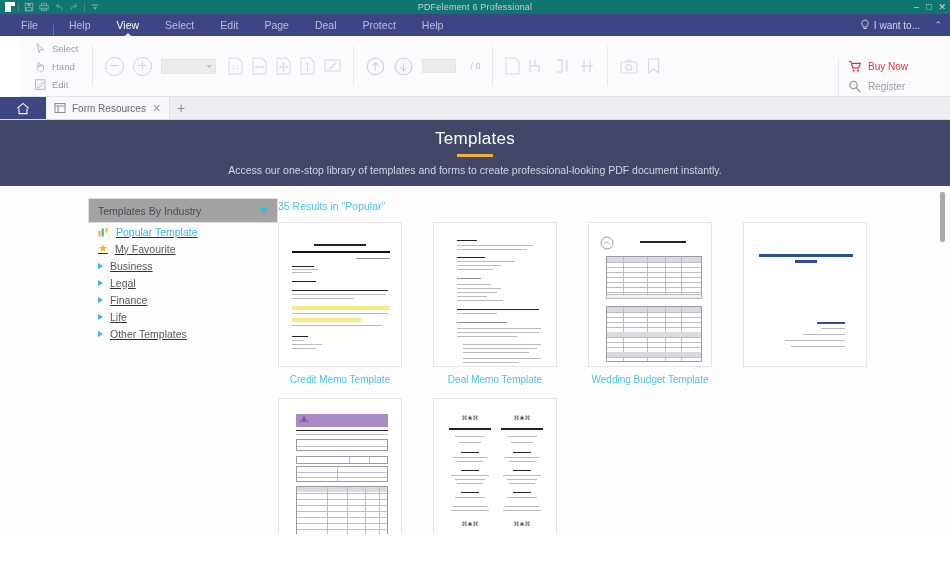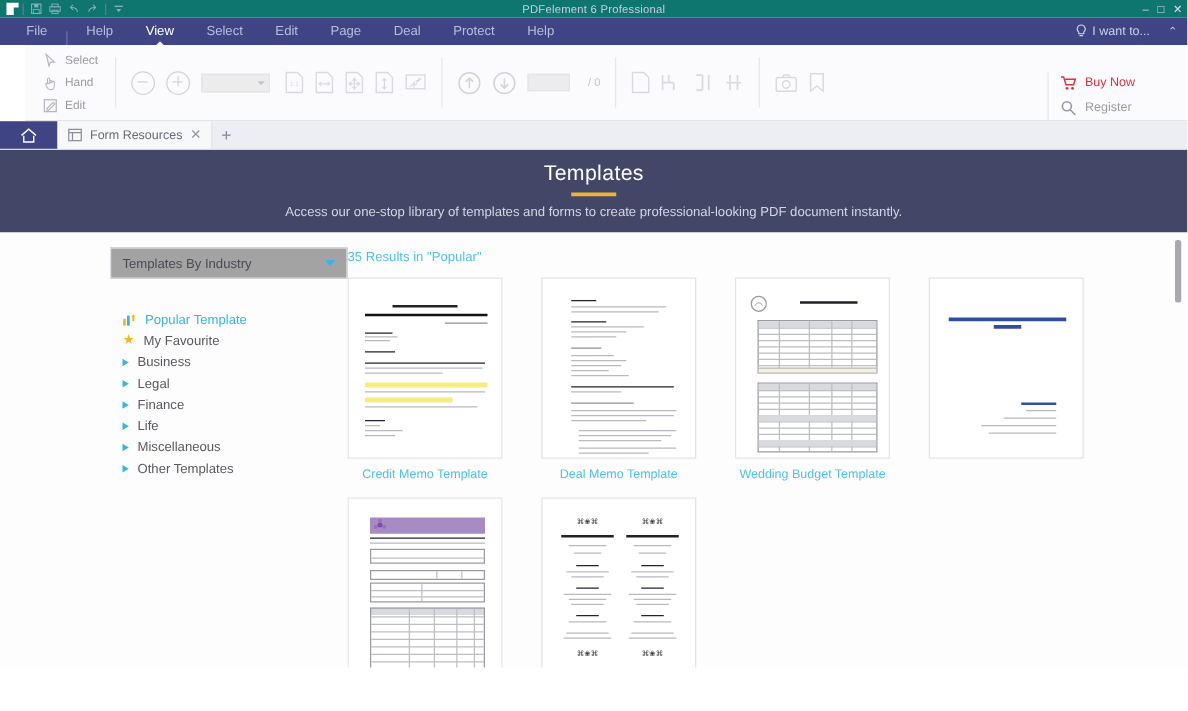--- a/index.html
+++ b/index.html
@@ -150,21 +150,21 @@
   }
   .sb-select{
     width:190px;height:25px;border:1px solid #dcdce2;background:#a3a3a3;box-sizing:border-box;
     display:flex;align-items:center;padding:0 9px;justify-content:space-between;
   }
   .sb-select .t{font-size:10.5px;color:#4a4a55;}
   .caret-blue{
     width:0;height:0;border-left:4px solid transparent;border-right:4px solid transparent;
     border-top:5px solid #33b6e8;
   }
-  .sb-list{margin-top:24px;}
+  .sb-list{margin-top:0;text-decoration:underline;}
   .sb-item{
     display:flex;align-items:center;gap:7px;height:17px;padding-left:10px;font-size:10.5px;
     color:#585862;cursor:default;
   }
   .sb-item.active{color:#36b4e5;}
   .tri{
     width:0;height:0;border-top:3.5px solid transparent;border-bottom:3.5px solid transparent;
     border-left:5px solid #36b4e5;
   }
   .star{color:#f5b722;font-size:11px;line-height:11px;}
@@ -451,24 +451,20 @@
             <span class="tri"></span>
             <span>Legal</span>
           </div>
           <div class="sb-item">
             <span class="tri"></span>
             <span>Finance</span>
           </div>
           <div class="sb-item">
             <span class="tri"></span>
             <span>Life</span>
-          </div>
-          <div class="sb-item">
-            <span class="tri"></span>
-            <span>Miscellaneous</span>
           </div>
           <div class="sb-item">
             <span class="tri"></span>
             <span>Other Templates</span>
           </div>
         </div>
       </div>
 
       <div class="results">
         <div class="results-count">35  Results in "Popular"</div>

